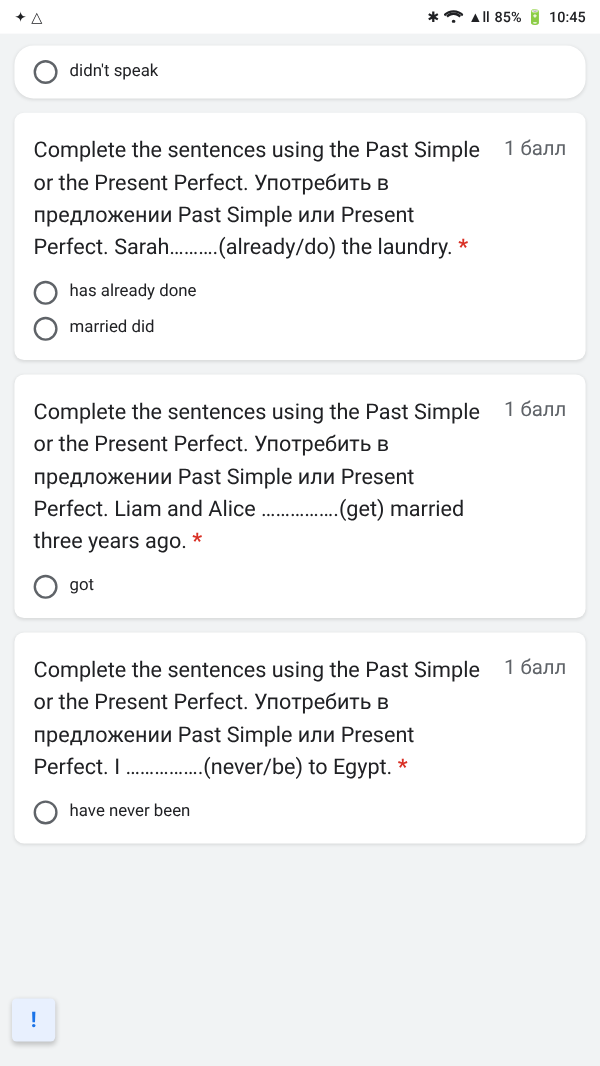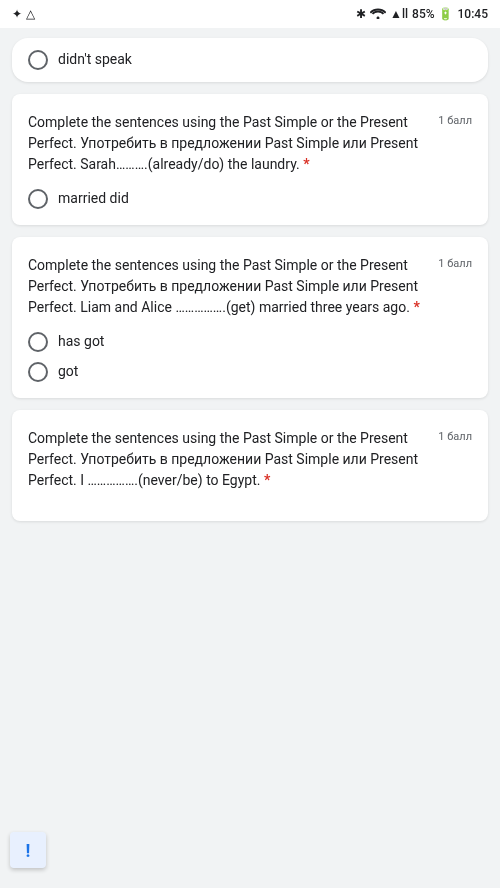--- a/index.html
+++ b/index.html
@@ -58,34 +58,34 @@
     }
 
     .question-header {
       display: flex;
       justify-content: space-between;
       align-items: flex-start;
       margin-bottom: 14px;
     }
 
     .question-text {
-      font-size: 14px;
+      font-size: 18px;
       line-height: 1.5;
       color: #202124;
       flex: 1;
       margin-right: 12px;
     }
 
     .question-text .required-star {
       color: #d93025;
       font-weight: bold;
     }
 
     .question-points {
-      font-size: 11px;
+      font-size: 17px;
       color: #5f6368;
       white-space: nowrap;
       margin-top: 2px;
     }
 
     .options-list {
       display: flex;
       flex-direction: column;
       gap: 10px;
       margin-top: 8px;
@@ -183,52 +183,58 @@
     <div class="question-header">
       <div class="question-text">
         <span>Complete the sentences using the Past Simple or the Present Perfect. Употребить в предложении Past Simple или Present Perfect. Sarah……….(already/do) the laundry.</span>
         <span class="required-star"> *</span>
       </div>
       <div class="question-points">1 балл</div>
     </div>
     <div class="options-list">
       <div class="option-item">
         <div class="radio-circle"></div>
+        <span class="option-label">has already done</span>
+      </div>
+      <div class="option-item">
+        <div class="radio-circle"></div>
         <span class="option-label">married did</span>
       </div>
     </div>
   </div>
 
   <div class="question-card">
     <div class="question-header">
       <div class="question-text">
         <span>Complete the sentences using the Past Simple or the Present Perfect. Употребить в предложении Past Simple или Present Perfect. Liam and Alice …………….(get) married three years ago.</span>
         <span class="required-star"> *</span>
       </div>
       <div class="question-points">1 балл</div>
     </div>
     <div class="options-list">
       <div class="option-item">
         <div class="radio-circle"></div>
-        <span class="option-label">has got</span>
-      </div>
-      <div class="option-item">
-        <div class="radio-circle"></div>
         <span class="option-label">got</span>
       </div>
     </div>
   </div>
 
   <div class="question-card">
     <div class="question-header">
       <div class="question-text">
         <span>Complete the sentences using the Past Simple or the Present Perfect. Употребить в предложении Past Simple или Present Perfect. I …………….(never/be) to Egypt.</span>
         <span class="required-star"> *</span>
       </div>
       <div class="question-points">1 балл</div>
     </div>
+    <div class="options-list">
+      <div class="option-item">
+        <div class="radio-circle"></div>
+        <span class="option-label">have never been</span>
+      </div>
+    </div>
   </div>
 
 </div>
 
 <div class="alert-button">
   <span>!</span>
 </div>
 
 </body></html>

